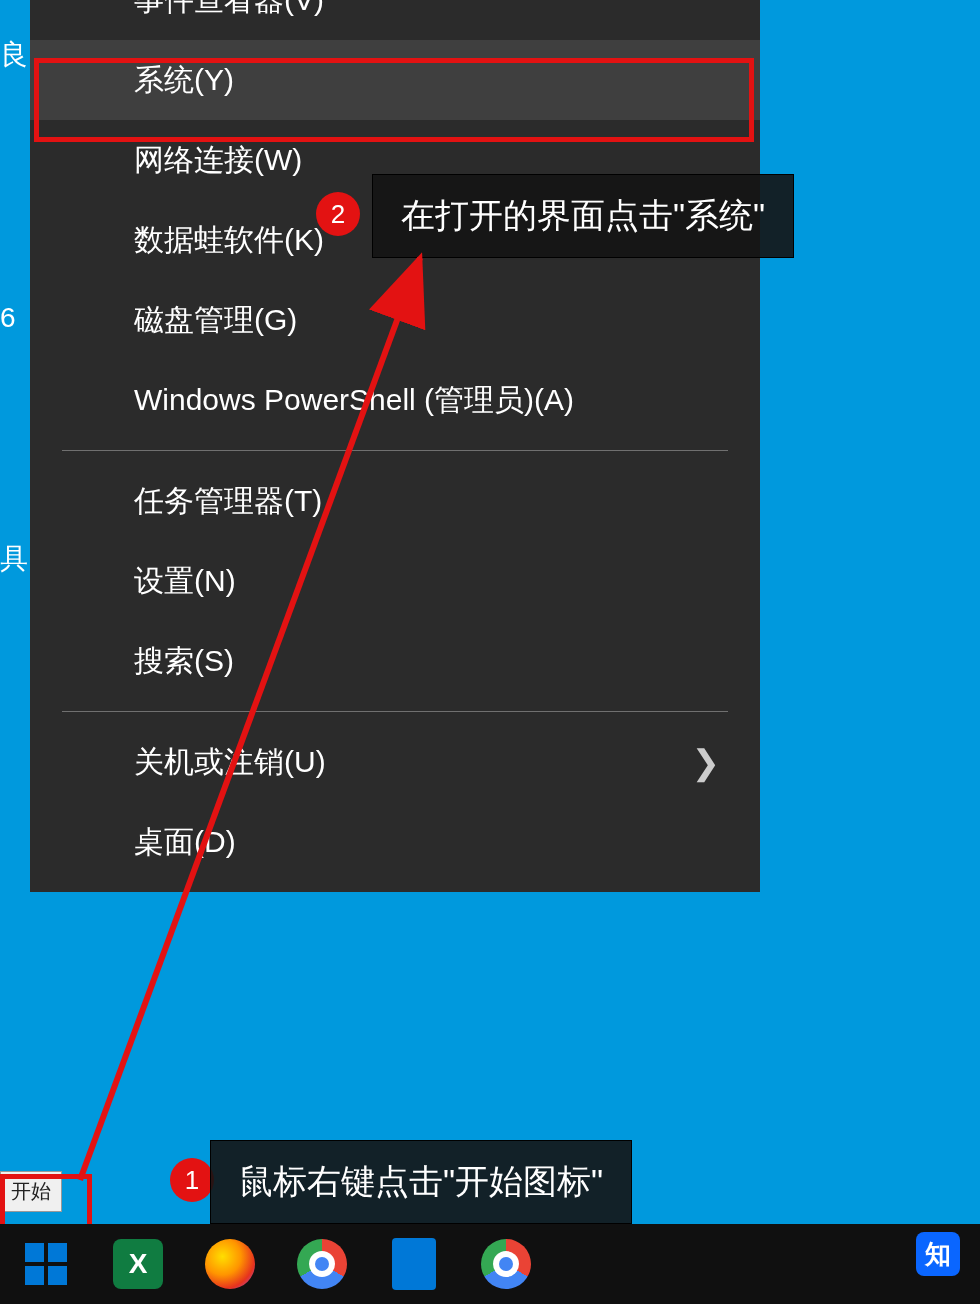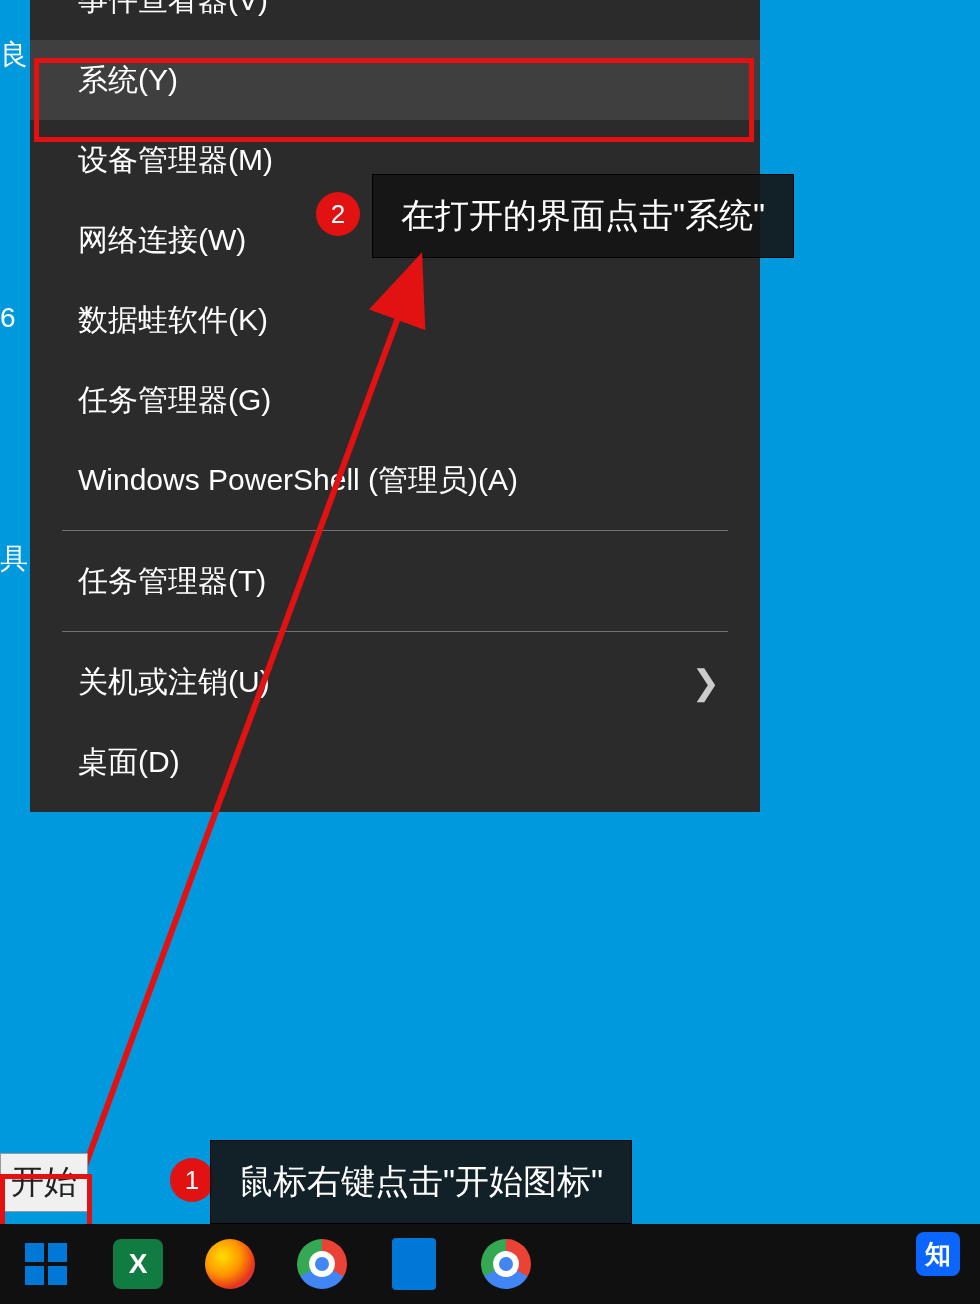--- a/index.html
+++ b/index.html
@@ -23,21 +23,21 @@
     left: 30px;
     top: -40px;
     width: 730px;
     background: #2b2b2b;
     padding-bottom: 10px;
   }
   .menu-item {
     height: 80px;
     display: flex;
     align-items: center;
-    padding-left: 48px;
+    padding-left: 104px;
     color: #fff;
     font-size: 30px;
     font-weight: 300;
     position: relative;
   }
   .menu-item-text { flex: 1; }
   .menu-chevron {
     color: #ccc;
     font-size: 34px;
     margin-right: 40px;
@@ -77,21 +77,21 @@
   .annotation-arrow {
     position: absolute;
     pointer-events: none;
   }
   .start-tooltip {
     position: absolute;
     left: 0;
     bottom: 92px;
     background: #f0f0f0;
     color: #222;
-    font-size: 33px;
+    font-size: 20px;
     padding: 6px 10px;
     border: 1px solid #999;
   }
   .taskbar {
     position: absolute;
     left: 0;
     bottom: 0;
     width: 100%;
     height: 80px;
     background: #101010;
@@ -152,39 +152,42 @@
 <div class="desktop-left-text" style="top:540px">具</div>
 
 <div class="winx-menu">
   <div class="menu-item">
       <span class="menu-item-text">事件查看器(V)</span>
     </div>
   <div class="menu-item" style="background:#3f3f3f">
       <span class="menu-item-text">系统(Y)</span>
     </div>
   <div class="menu-item">
-      <span class="menu-item-text">设备管理器(M)</span>
-    </div>
-  <div class="menu-item">
       <span class="menu-item-text">网络连接(W)</span>
     </div>
   <div class="menu-item">
       <span class="menu-item-text">数据蛙软件(K)</span>
     </div>
   <div class="menu-item">
-      <span class="menu-item-text">任务管理器(G)</span>
+      <span class="menu-item-text">磁盘管理(G)</span>
     </div>
   <div class="menu-item">
       <span class="menu-item-text">Windows PowerShell (管理员)(A)</span>
     </div>
 
   <div class="menu-divider"></div>
 
   <div class="menu-item">
       <span class="menu-item-text">任务管理器(T)</span>
+    </div>
+  <div class="menu-item">
+      <span class="menu-item-text">设置(N)</span>
+    </div>
+  <div class="menu-item">
+      <span class="menu-item-text">搜索(S)</span>
     </div>
 
   <div class="menu-divider"></div>
 
   <div class="menu-item">
     <span class="menu-item-text">关机或注销(U)</span>
     <span class="menu-chevron">❯</span>
   </div>
   <div class="menu-item">
       <span class="menu-item-text">桌面(D)</span>

